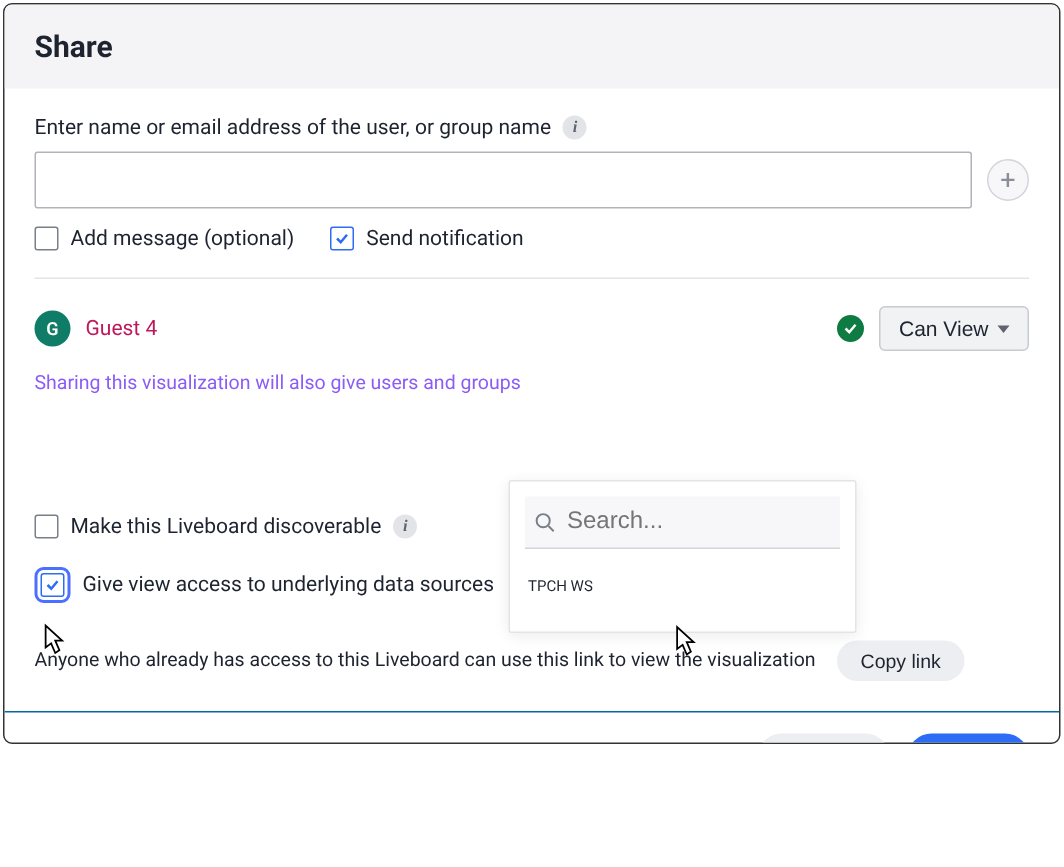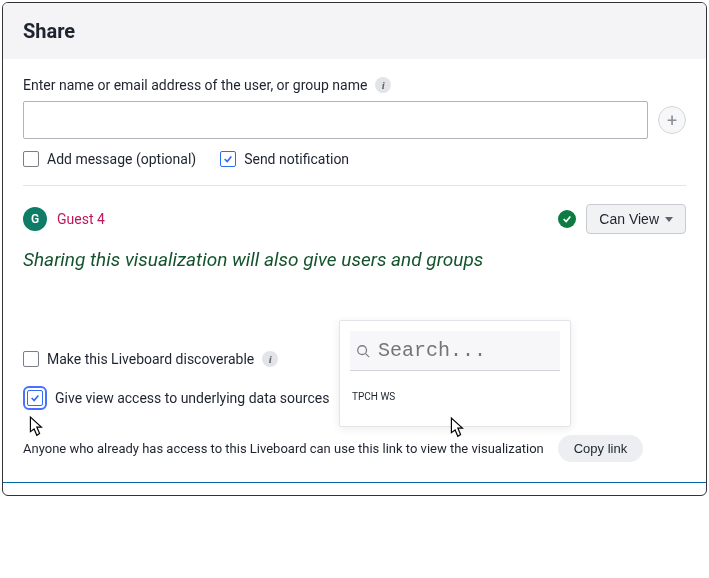--- a/index.html
+++ b/index.html
@@ -20,37 +20,37 @@
 .checkbox.checked svg { display: block; }
 .checkbox svg { display: none; width: 10px; height: 10px; }
 .divider { border: none; border-top: 1px solid #e3e4e8; margin: 0 0 18px 0; }
 .user-row { display: flex; align-items: center; gap: 10px; margin-bottom: 14px; }
 .avatar { width: 24px; height: 24px; border-radius: 50%; background: #0e7c66; color: #fff; font-size: 12px; font-weight: 600; display: flex; align-items: center; justify-content: center; }
 .username { font-size: 14px; color: #be185d; flex: 1; }
 .status-check { width: 18px; height: 18px; border-radius: 50%; background: #0e7c42; display: flex; align-items: center; justify-content: center; }
 .status-check svg { width: 10px; height: 10px; }
 .perm-btn { border: 1px solid #c8cad0; background: #f1f2f4; padding: 6px 12px; border-radius: 4px; font-size: 14px; color: #1d232f; display: flex; align-items: center; gap: 6px; cursor: pointer; }
 .caret-down { width: 0; height: 0; border-left: 4px solid transparent; border-right: 4px solid transparent; border-top: 5px solid #5e6370; }
-.sharing-note { font-size: 19px; color: #14532d; margin-bottom: 80px; font-style: italic; }
+.sharing-note { font-size: 13px; color: #8b5cf6; margin-bottom: 80px; }
 .discoverable-row { display: flex; align-items: center; gap: 8px; font-size: 14px; color: #1d232f; margin-bottom: 18px; }
 .view-access-row { display: flex; align-items: center; gap: 8px; font-size: 14px; color: #1d232f; margin-bottom: 24px; }
 .highlight-box { border: 2px solid #4b6fff; border-radius: 6px; padding: 2px; display: inline-flex; }
 .ds-label { font-size: 13px; color: #5e6370; margin-left: 12px; }
 .caret-btn { width: 18px; height: 18px; background: #e8e9ec; border-radius: 3px; display: inline-flex; align-items: center; justify-content: center; }
 .caret-up { width: 0; height: 0; border-left: 4px solid transparent; border-right: 4px solid transparent; border-bottom: 5px solid #4a4e58; }
 .link-note { font-size: 13px; color: #1d232f; display: flex; align-items: center; gap: 14px; margin-bottom: 20px; }
 .copy-link-btn { border: none; background: #eceef1; padding: 6px 16px; border-radius: 14px; font-size: 13px; color: #1d232f; cursor: pointer; }
 .footer { border-top: 1px solid #0369a1; padding: 14px 20px; display: flex; justify-content: flex-end; gap: 12px; }
 .btn { padding: 8px 22px; border-radius: 18px; font-size: 14px; cursor: pointer; border: none; }
 .btn-cancel { background: #eceef1; color: #1d232f; }
 .btn-share { background: #2d6df6; color: #fff; font-weight: 500; }
 .dropdown { position: absolute; left: 336px; top: 261px; width: 232px; background: #fff; border: 1px solid #e3e4e8; border-radius: 2px; box-shadow: 0 2px 10px rgba(0,0,0,0.08); padding: 10px; z-index: 10; }
 .search-field { display: flex; align-items: center; gap: 8px; background: #f7f7f9; border-bottom: 1px solid #d3d5da; padding: 8px 6px; margin-bottom: 14px; }
 .search-field svg { width: 14px; height: 14px; flex-shrink: 0; }
-.search-input { border: none; background: transparent; font-size: 20px; color: #a21caf; outline: none; flex: 1; font-family: Liberation Mono, monospace; }
+.search-input { border: none; background: transparent; font-size: 16px; color: #a21caf; outline: none; flex: 1; }
 .dd-item { font-size: 10px; color: #1d232f; padding: 6px 2px 14px 2px; }
 .cursor { position: absolute; pointer-events: none; z-index: 20; }
 .cursor svg { width: 22px; height: 26px; }
 </style>
 </head>
 <body>
 
 <div class="modal">
   <div class="header">
     <h1>Share</h1>

